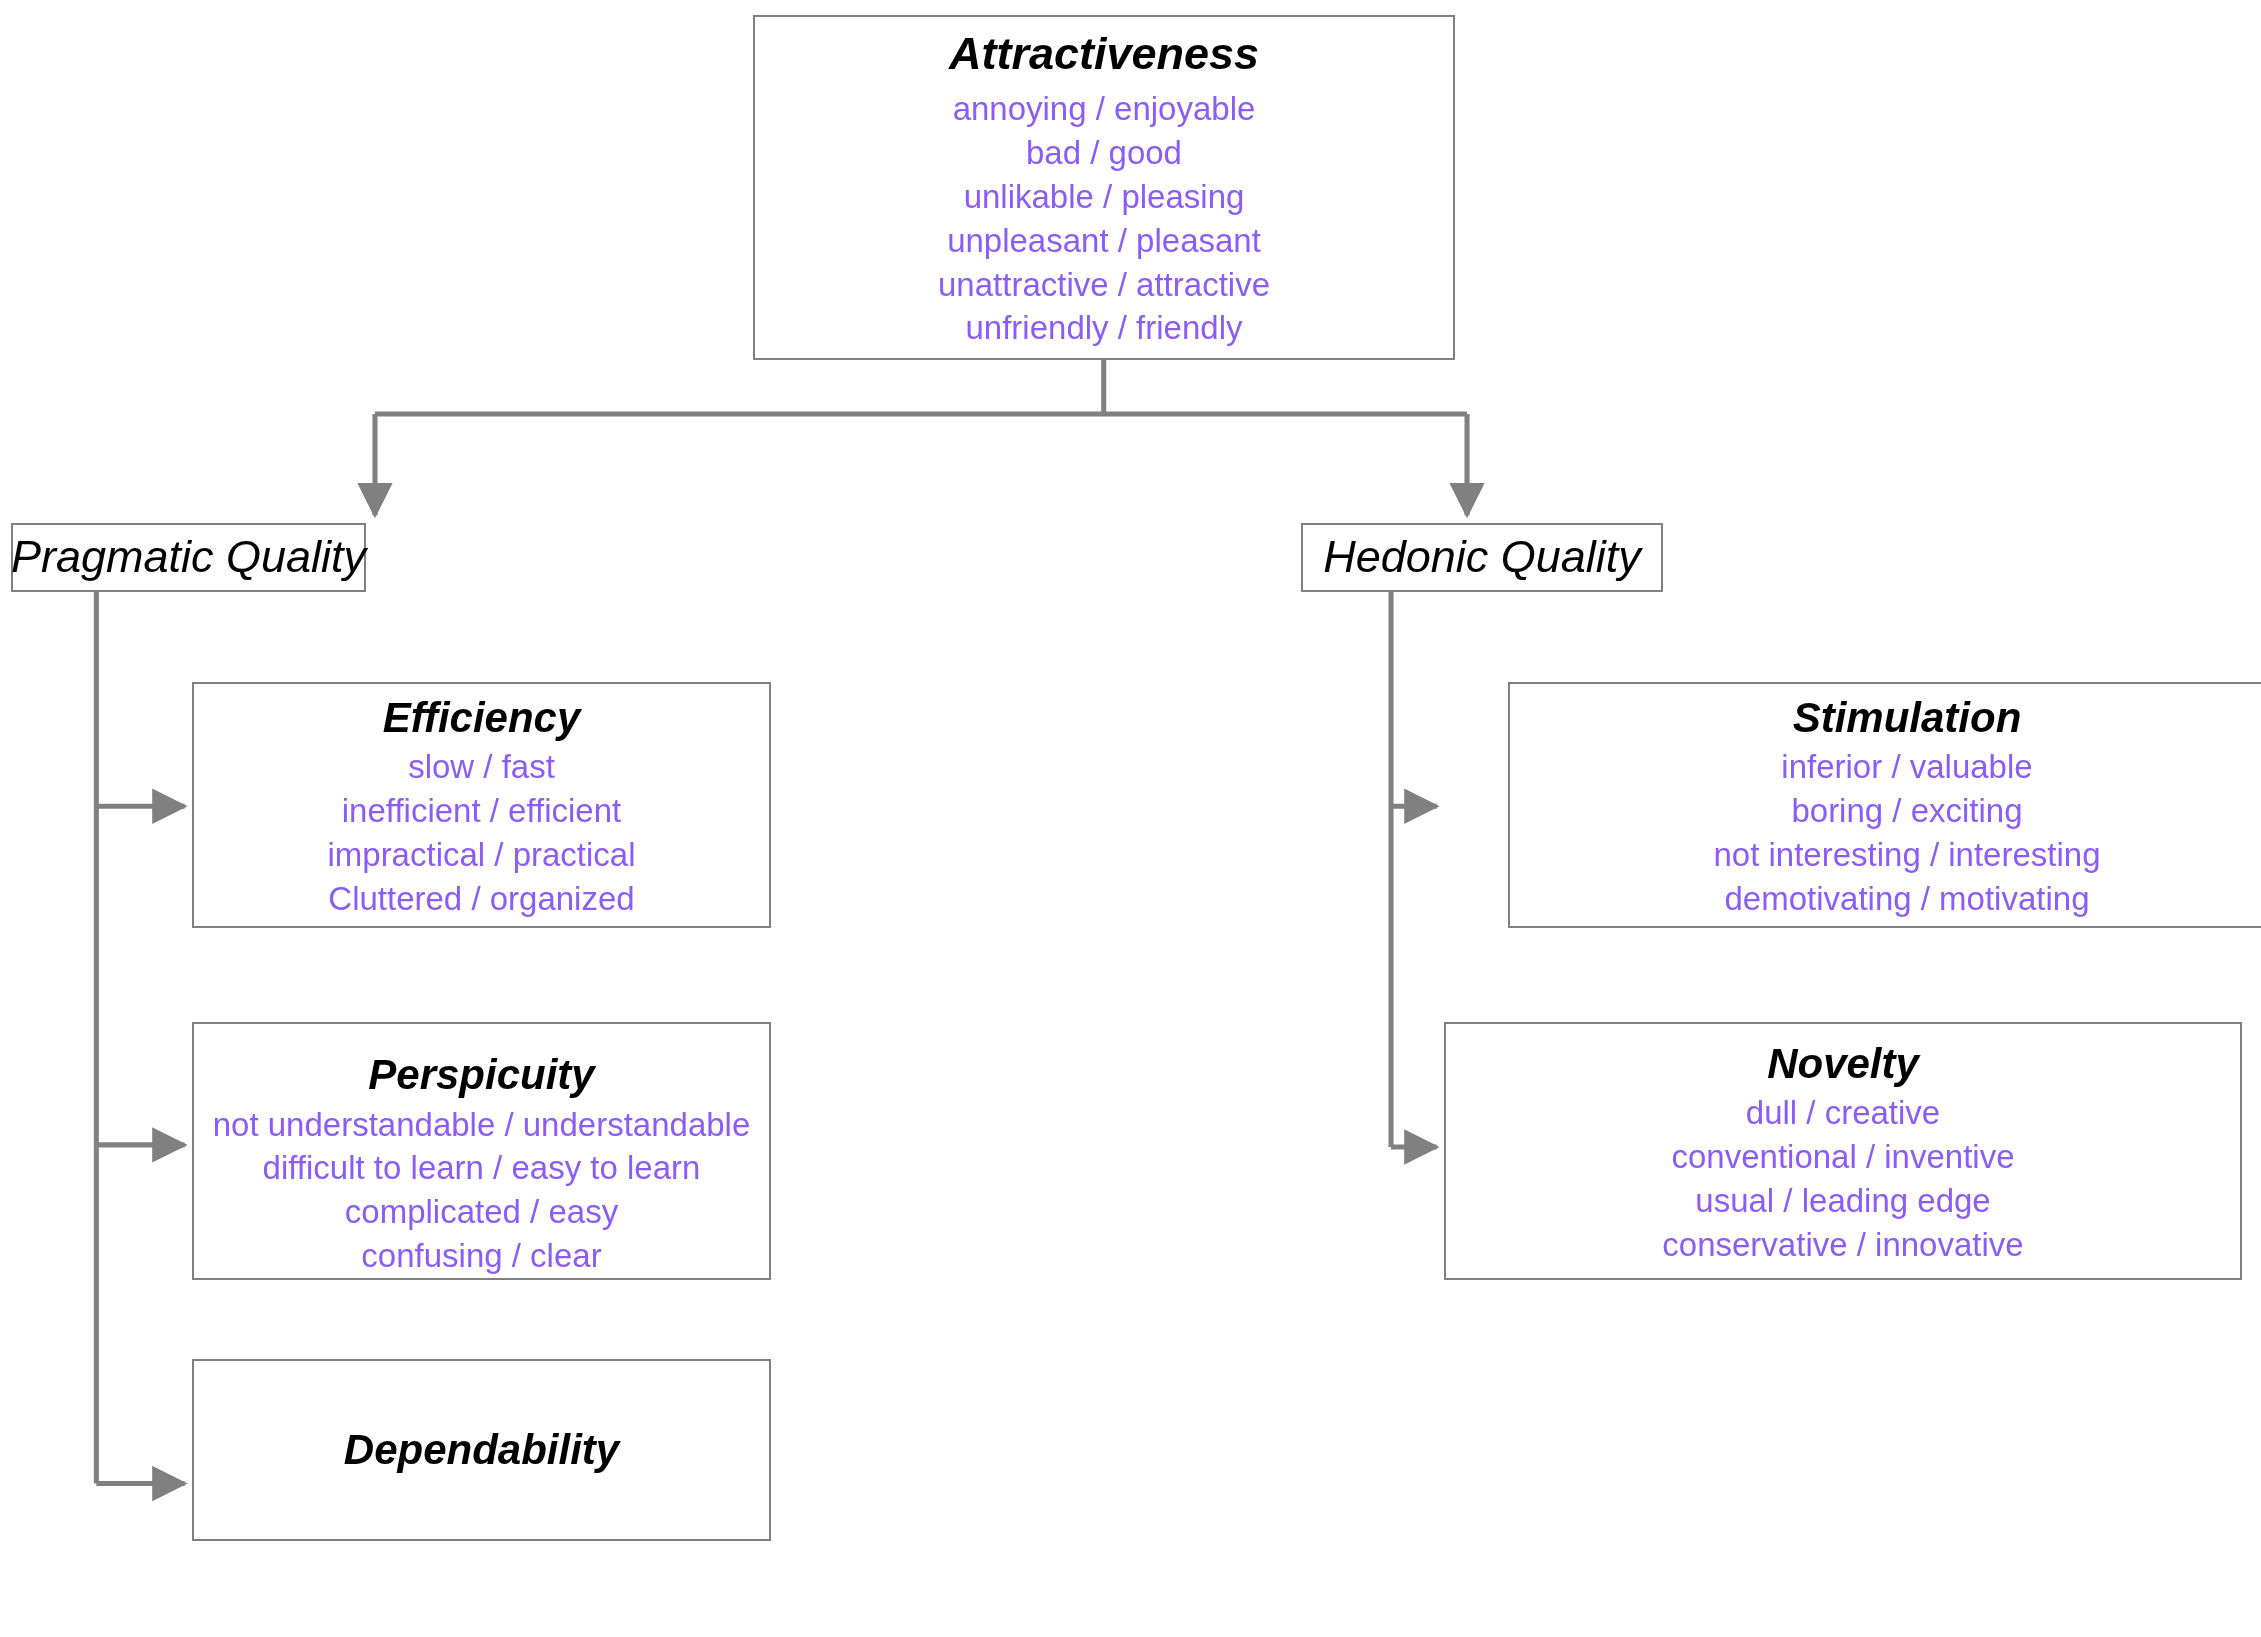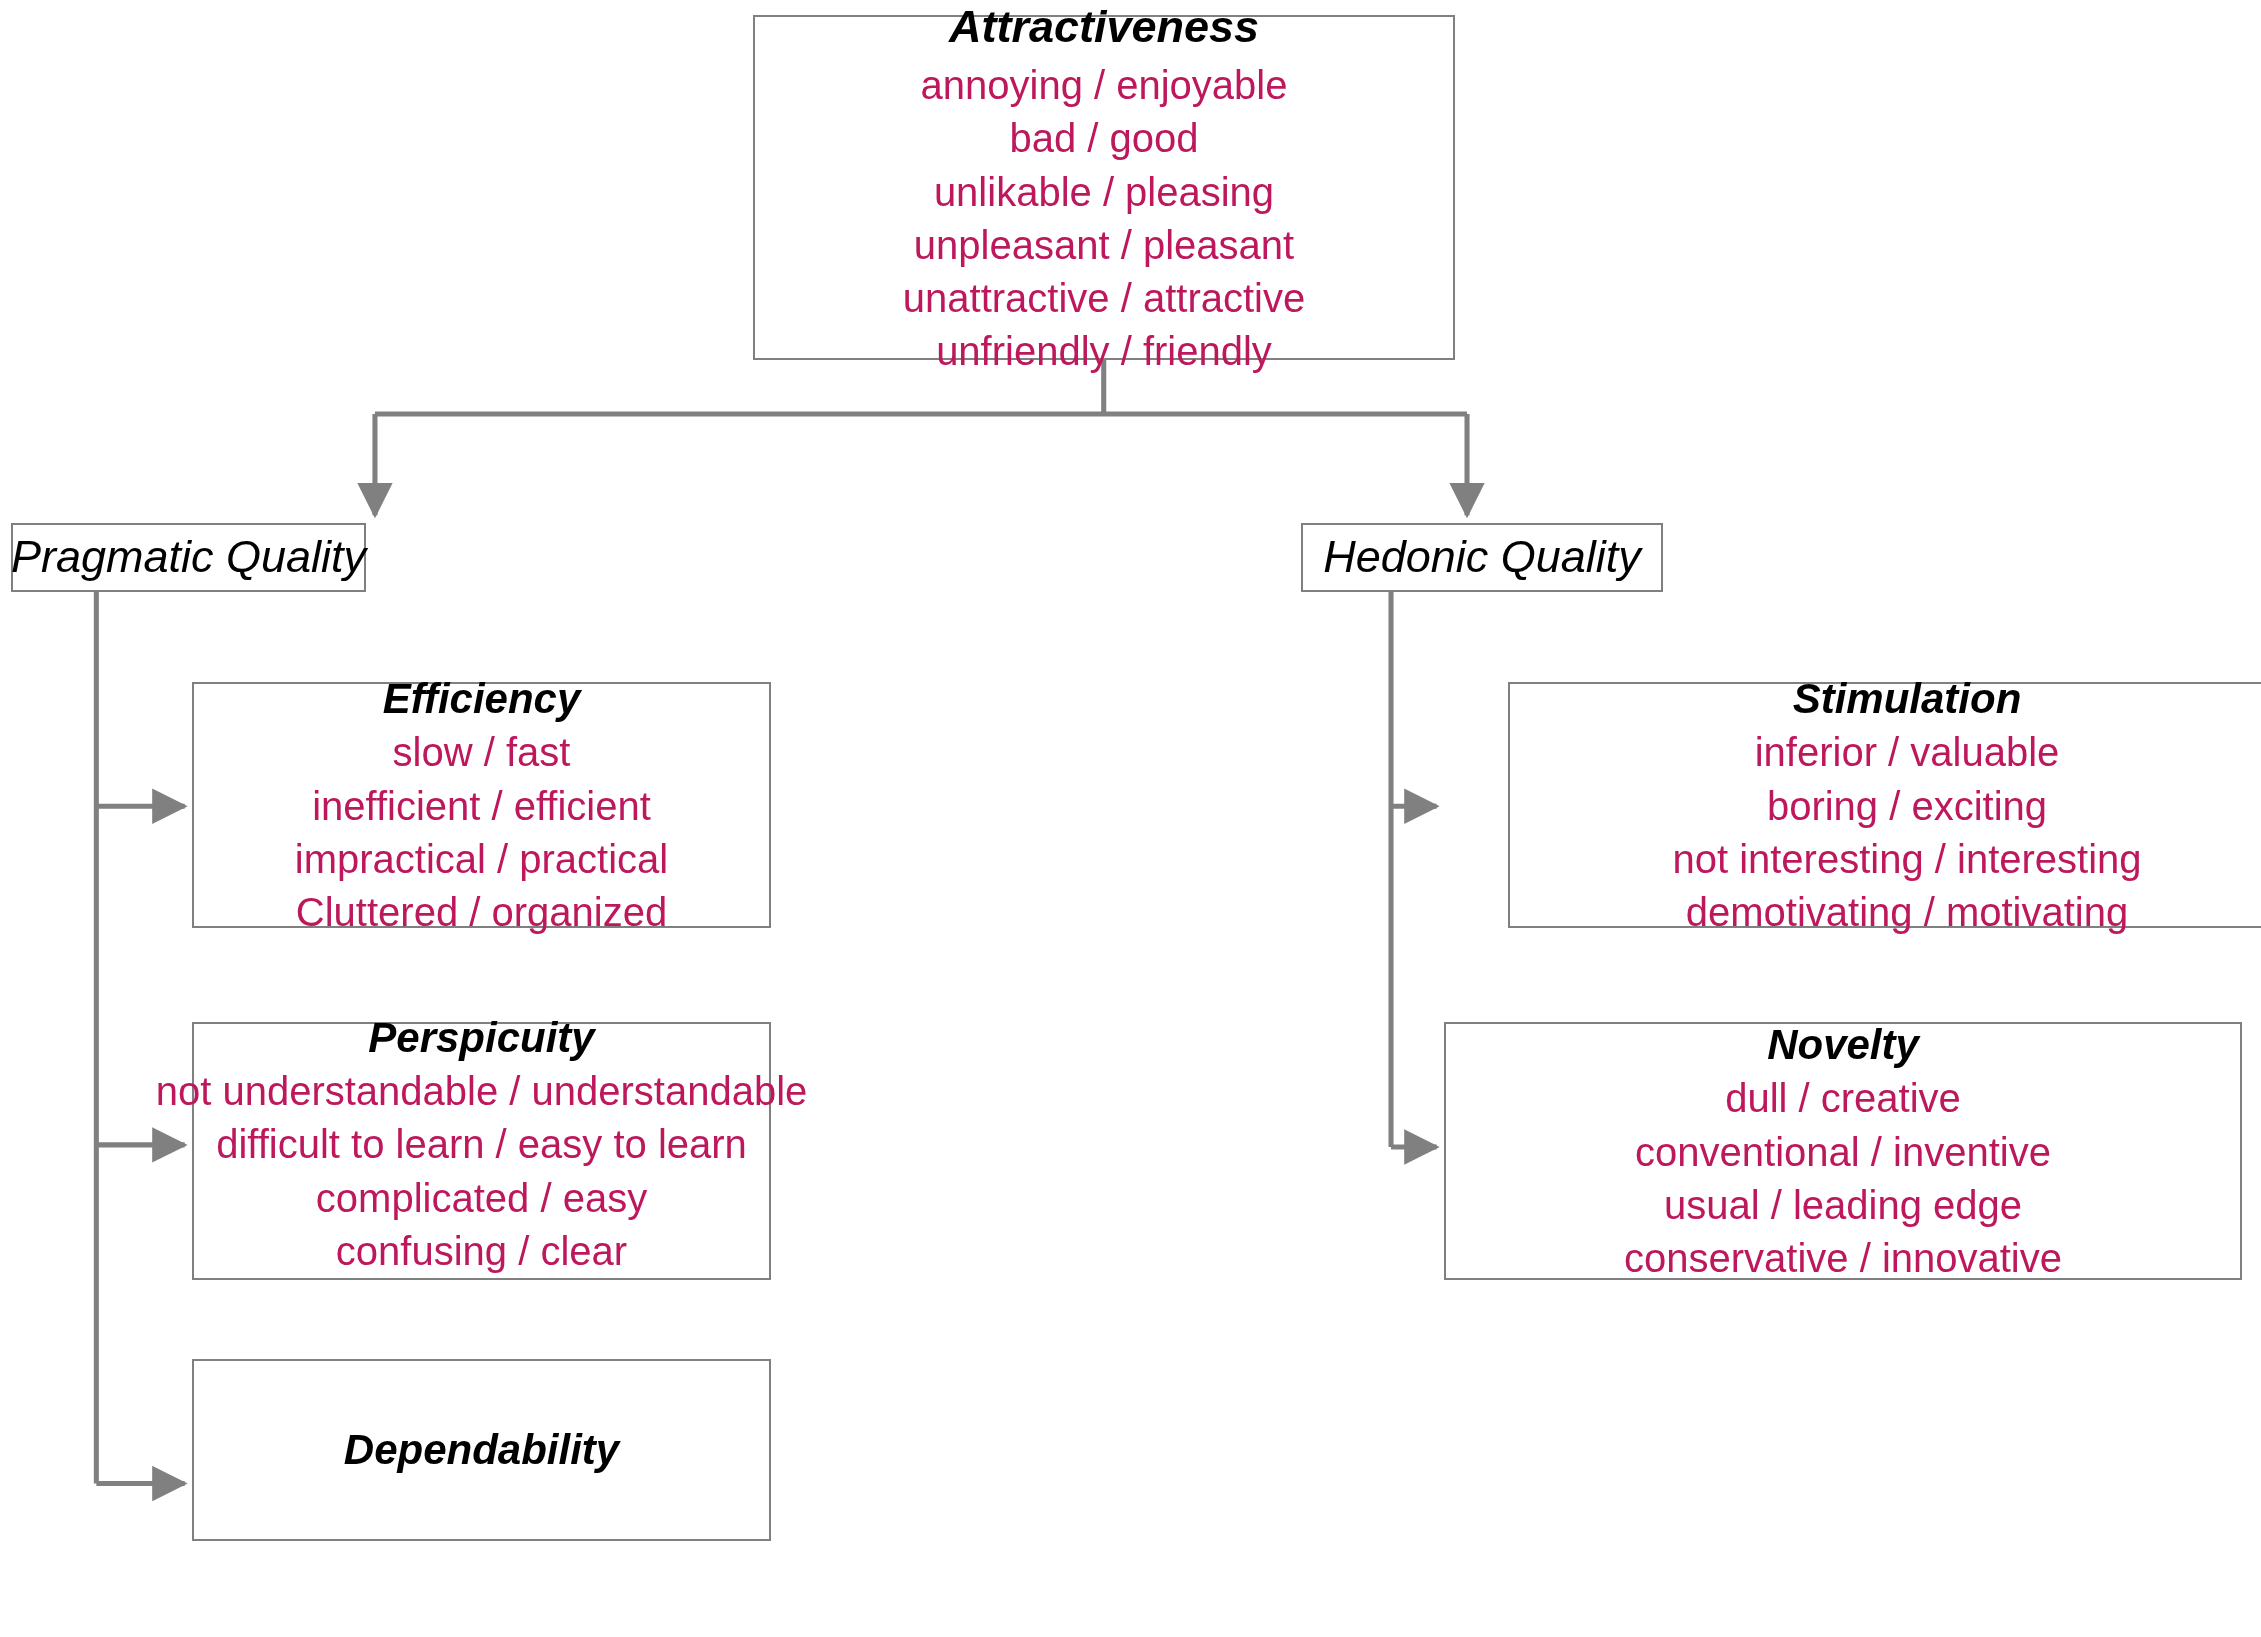--- a/index.html
+++ b/index.html
@@ -43,25 +43,25 @@
     white-space: nowrap;
     font-style: italic;
   }
   .items {
     display: flex;
     flex-direction: column;
     align-items: center;
     width: 100%;
   }
   .item {
-    font-size: 40px;
+    font-size: 33px;
     font-weight: normal;
     line-height: 1.33;
     white-space: nowrap;
-    color: #be185d;
+    color: #8b5cf6;
   }
   
   .node.plain .node-title {
     font-weight: normal;
     font-size: 45px;
   }
 
   
   #node-attractiveness {
     left: 753px; top: 14.5px; width: 702px; height: 345px;

